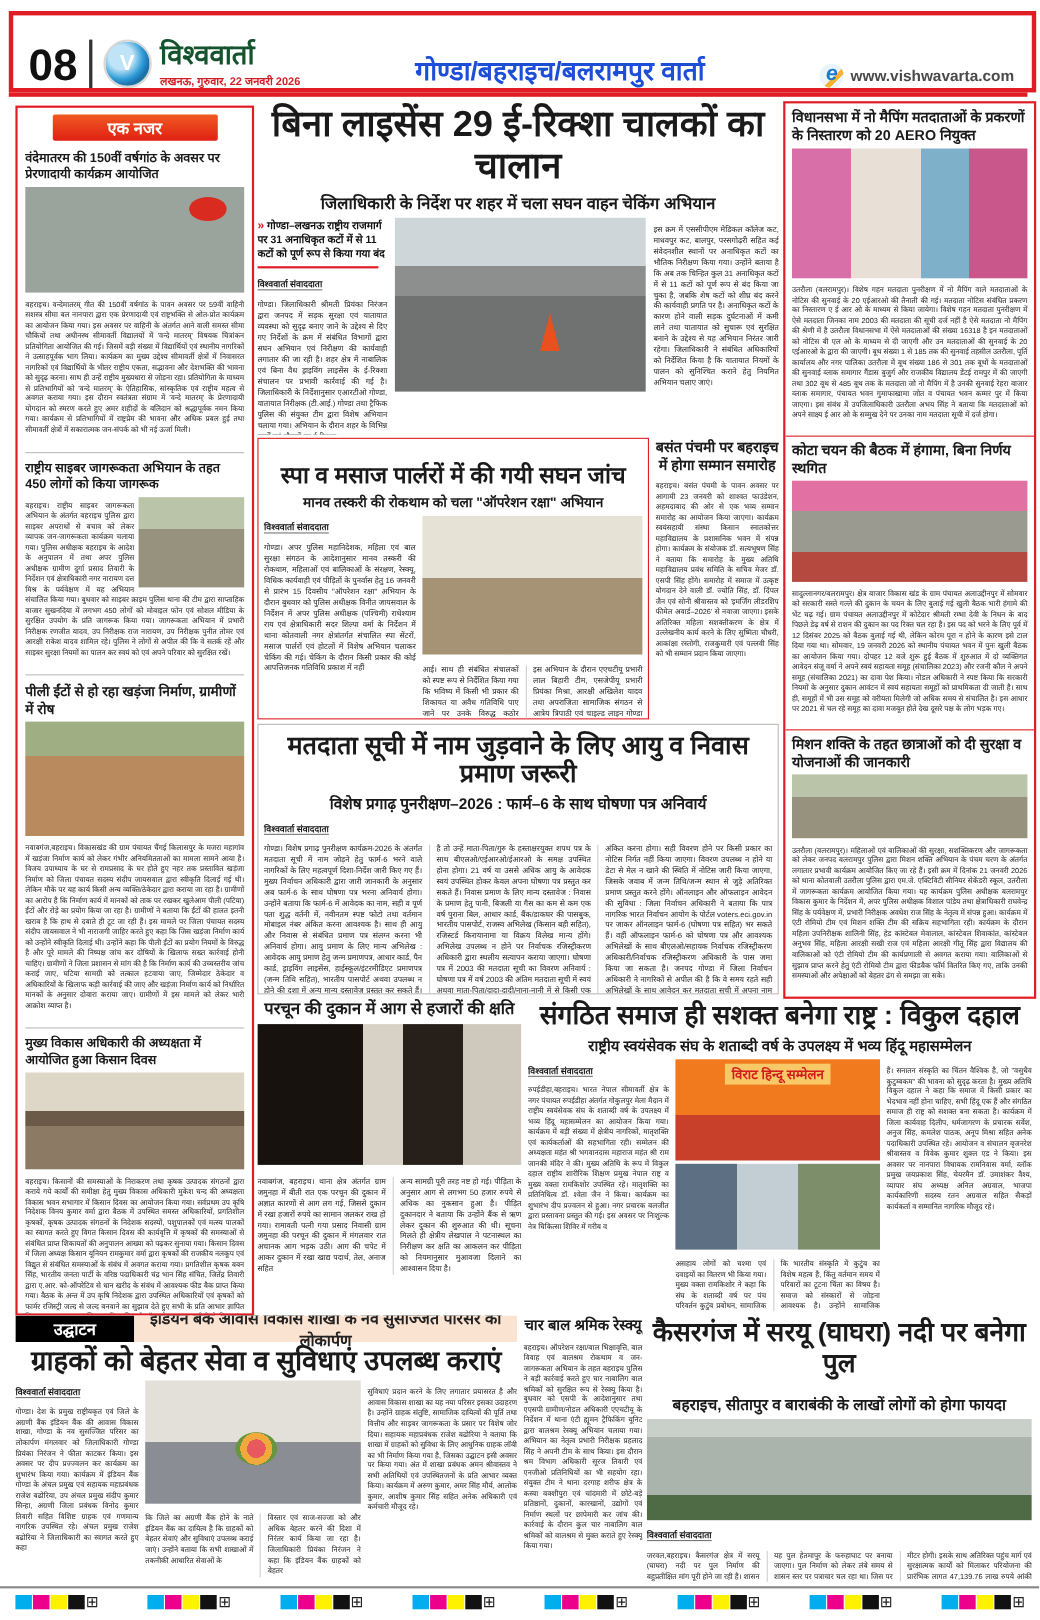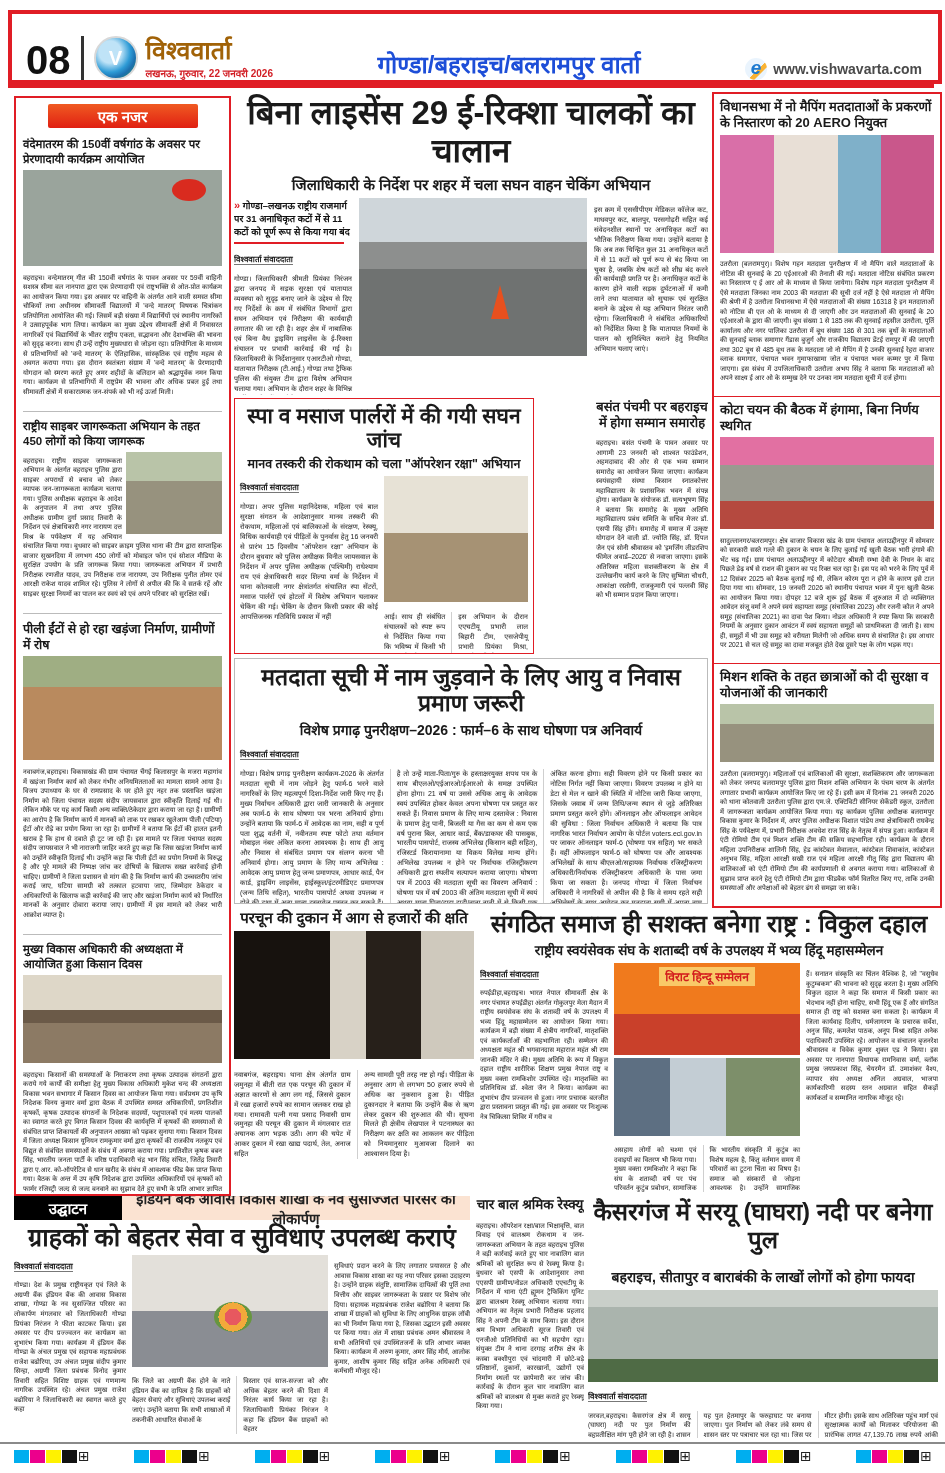--- a/index.html
+++ b/index.html
@@ -8,21 +8,21 @@
   
   .hdr{position:absolute;left:8px;top:10px;width:926px;height:66px;border:4px solid #e01d25;
        display:flex;align-items:flex-end;background:#fff;}
   .pageno{font-size:40px;font-weight:bold;color:#111;padding:0 10px 0 14px;line-height:1;}
   .hdr-sep{width:3px;height:44px;background:#333;margin-right:10px;}
   .logo-globe{width:40px;height:40px;border-radius:50%;
       background:radial-gradient(circle at 35% 35%,#bfe3f7 0 30%,#2e9bd6 55%,#1c6fae 70%,#2f9e44 100%);
       display:flex;align-items:center;justify-content:center;color:#fff;font-weight:bold;font-size:20px;
       border:2px solid #d8d8d8;margin-right:8px;flex:0 0 auto;}
   .brand-blk{display:flex;flex-direction:column;justify-content:center;}
-  .brand{font-size:25px;font-weight:bold;color:#a16207;line-height:1.05;}
+  .brand{font-size:25px;font-weight:bold;color:#14532d;line-height:1.05;}
   .dateline{font-size:10px;font-weight:bold;color:#d21f26;margin-top:3px;}
   .edition{flex:1;text-align:center;font-size:24px;font-weight:bold;color:#1d4ed8;}
   .site{display:flex;align-items:center;gap:6px;padding-right:16px;}
   .e-icon{width:22px;height:22px;border-radius:50%;color:#1c79d0;font-weight:bold;font-style:italic;
       font-size:19px;line-height:20px;text-align:center;
       background:linear-gradient(135deg,#eaf4fd 55%,#f9b233 56% 70%,#eaf4fd 71%);}
   .site-url{font-size:14px;font-weight:bold;color:#4a4a4a;}
   .toprule{position:absolute;left:8px;top:84px;width:926px;height:4px;background:#e01d25;}
   
   .box{position:absolute;overflow:hidden;background:#fff;}
@@ -149,21 +149,21 @@
         <div class="kick-rule"></div>
         <div class="byline">विश्ववार्ता संवाददाता</div>
         <p class="body-t">गोण्डा। जिलाधिकारी श्रीमती प्रियंका निरंजन द्वारा जनपद में सड़क सुरक्षा एवं यातायात व्यवस्था को सुदृढ़ बनाए जाने के उद्देश्य से दिए गए निर्देशों के क्रम में संबंधित विभागों द्वारा सघन अभियान एवं निरीक्षण की कार्यवाही लगातार की जा रही है। शहर क्षेत्र में नाबालिक एवं बिना वैध ड्राइविंग लाइसेंस के ई-रिक्शा संचालन पर प्रभावी कार्रवाई की गई है। जिलाधिकारी के निर्देशानुसार एआरटीओ गोण्डा, यातायात निरीक्षक (टी.आई.) गोण्डा तथा ट्रैफिक पुलिस की संयुक्त टीम द्वारा विशेष अभियान चलाया गया। अभियान के दौरान शहर के विभिन्न मार्गों एवं चौराहों पर ई-रिक्शा</p>
       </div>
       <div class="photo ph-road" style="width:228px;height:158px;"></div>
       <p class="body-t" style="flex:1;">इस क्रम में एससीपीएम मेडिकल कॉलेज कट, माधवपुर कट, बालपुर, परसगोढ़री सहित कई संवेदनशील स्थानों पर अनाधिकृत कटों का भौतिक निरीक्षण किया गया। उन्होंने बताया है कि अब तक चिन्हित कुल 31 अनाधिकृत कटों में से 11 कटों को पूर्ण रूप से बंद किया जा चुका है, जबकि शेष कटों को शीघ्र बंद करने की कार्यवाही प्रगति पर है। अनाधिकृत कटों के कारण होने वाली सड़क दुर्घटनाओं में कमी लाने तथा यातायात को सुचारू एवं सुरक्षित बनाने के उद्देश्य से यह अभियान निरंतर जारी रहेगा। जिलाधिकारी ने संबंधित अधिकारियों को निर्देशित किया है कि यातायात नियमों के पालन को सुनिश्चित कराने हेतु नियमित अभियान चलाए जाएं।</p>
     </div>
 
   </section>
 
-  <section class="box" style="left:234px;top:398px;width:300px;height:256px;border:1.5px solid #e01d25;padding:3px 5px;box-sizing:border-box;">
+  <section class="box" style="left:234px;top:398px;width:356px;height:256px;border:1.5px solid #e01d25;padding:20px 5px;box-sizing:border-box;">
     <h2 class="h-lg">स्पा व मसाज पार्लरों में की गयी सघन जांच</h2>
     <div class="sub-sm" style="font-size:12.5px;">मानव तस्करी की रोकथाम को चला "ऑपरेशन रक्षा" अभियान</div>
     <div style="display:flex;gap:6px;">
       <div style="flex:0 0 138px;">
         <div class="byline">विश्ववार्ता संवाददाता</div>
         <p class="body-t">गोण्डा। अपर पुलिस महानिदेशक, महिला एवं बाल सुरक्षा संगठन के आदेशानुसार मानव तस्करी की रोकथाम, महिलाओं एवं बालिकाओं के संरक्षण, रेस्क्यू, विधिक कार्यवाही एवं पीड़ितों के पुनर्वास हेतु 16 जनवरी से प्रारंभ 15 दिवसीय "ऑपरेशन रक्षा" अभियान के दौरान बुधवार को पुलिस अधीक्षक विनीत जायसवाल के निर्देशन में अपर पुलिस अधीक्षक (पश्चिमी) राधेश्याम राय एवं क्षेत्राधिकारी सदर शिल्पा वर्मा के निर्देशन में थाना कोतवाली नगर क्षेत्रांतर्गत संचालित स्पा सेंटरों, मसाज पार्लरों एवं होटलों में विशेष अभियान चलाकर चेकिंग की गई। चेकिंग के दौरान किसी प्रकार की कोई आपत्तिजनक गतिविधि प्रकाश में नहीं</p>
       </div>
       <div style="flex:1;">
         <div class="photo ph-police" style="width:100%;height:126px;"></div>
         <div class="cols" style="margin-top:3px;">

